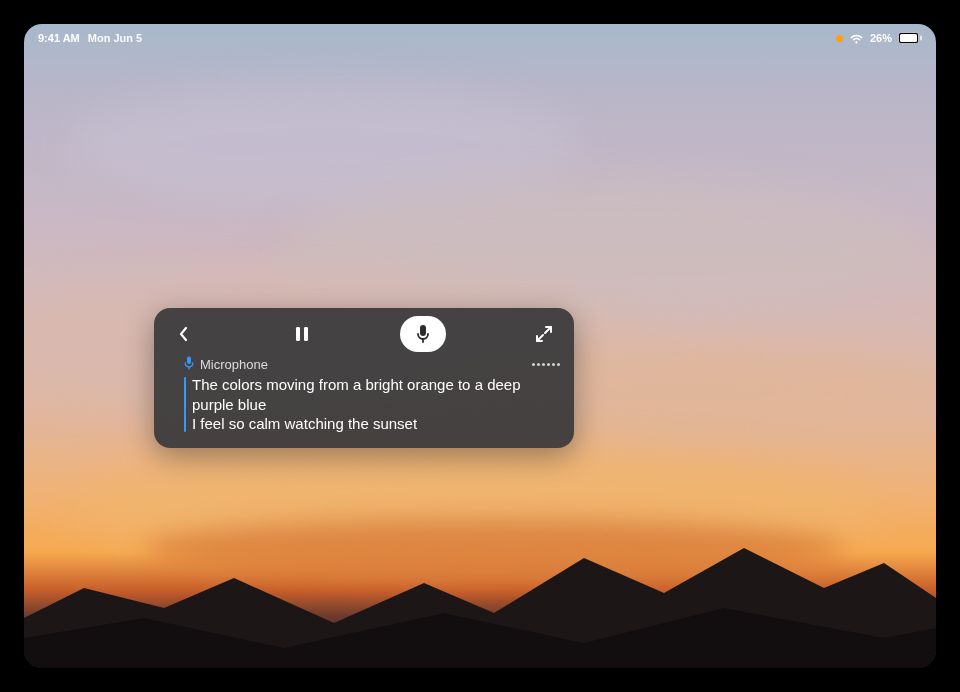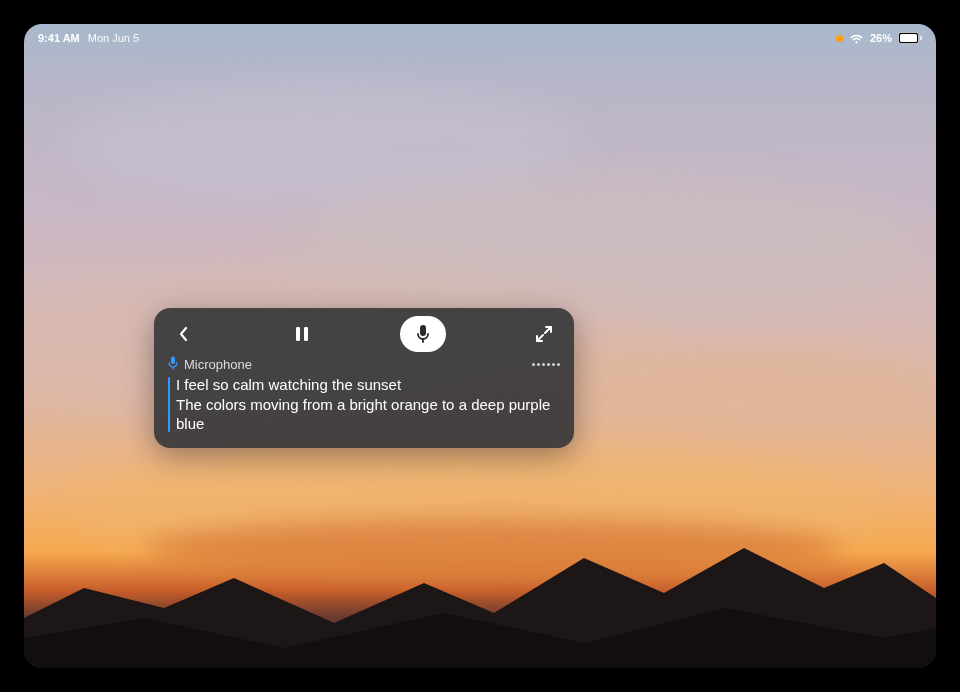--- a/index.html
+++ b/index.html
@@ -78,21 +78,21 @@
     font-size: 11px;
     font-weight: 600;
     display: flex;
     justify-content: space-between;
     align-items: center;
     padding: 0 14px;
     z-index: 20;
   }
   .statusbar .left { display:flex; gap:8px; align-items:center; }
   .statusbar .right { display:flex; gap:6px; align-items:center; }
-  .status-date { font-weight:400; opacity:0.95; }
+  .status-date { font-weight:700; opacity:0.95; }
 
   .mic-dot {
     width: 7px; height: 7px; border-radius: 50%;
     background: #ff9f0a;
   }
   .wifi-icon, .battery-icon {
     display:inline-flex; align-items:center;
   }
 
   
@@ -129,21 +129,21 @@
     height: 36px;
     border-radius: 18px;
     background: #fff;
     display: flex;
     align-items: center;
     justify-content: center;
   }
   .mic-pill svg { color:#2b2b2d; }
 
   .panel-body {
-    padding: 2px 14px 14px 14px;
+    padding: 2px 14px 14px 30px;
     color: #fff;
   }
   .source-row {
     display: flex;
     align-items: center;
     justify-content: space-between;
     margin-bottom: 2px;
   }
   .source-left {
     display: flex;
@@ -271,20 +271,20 @@
             <span class="dot"></span>
               <span class="dot"></span>
               <span class="dot"></span>
               <span class="dot"></span>
               <span class="dot"></span>
               <span class="dot"></span>
           </div>
         </div>
 
         <div class="caption-block">
+          <div class="caption-line">The colors moving from a bright orange to a deep purple blue</div>
           <div class="caption-line">I feel so calm watching the sunset</div>
-          <div class="caption-line">The colors moving from a bright orange to a deep purple blue</div>
         </div>
       </div>
     </div>
 
   </div>
 </div>
 
 </body></html>

